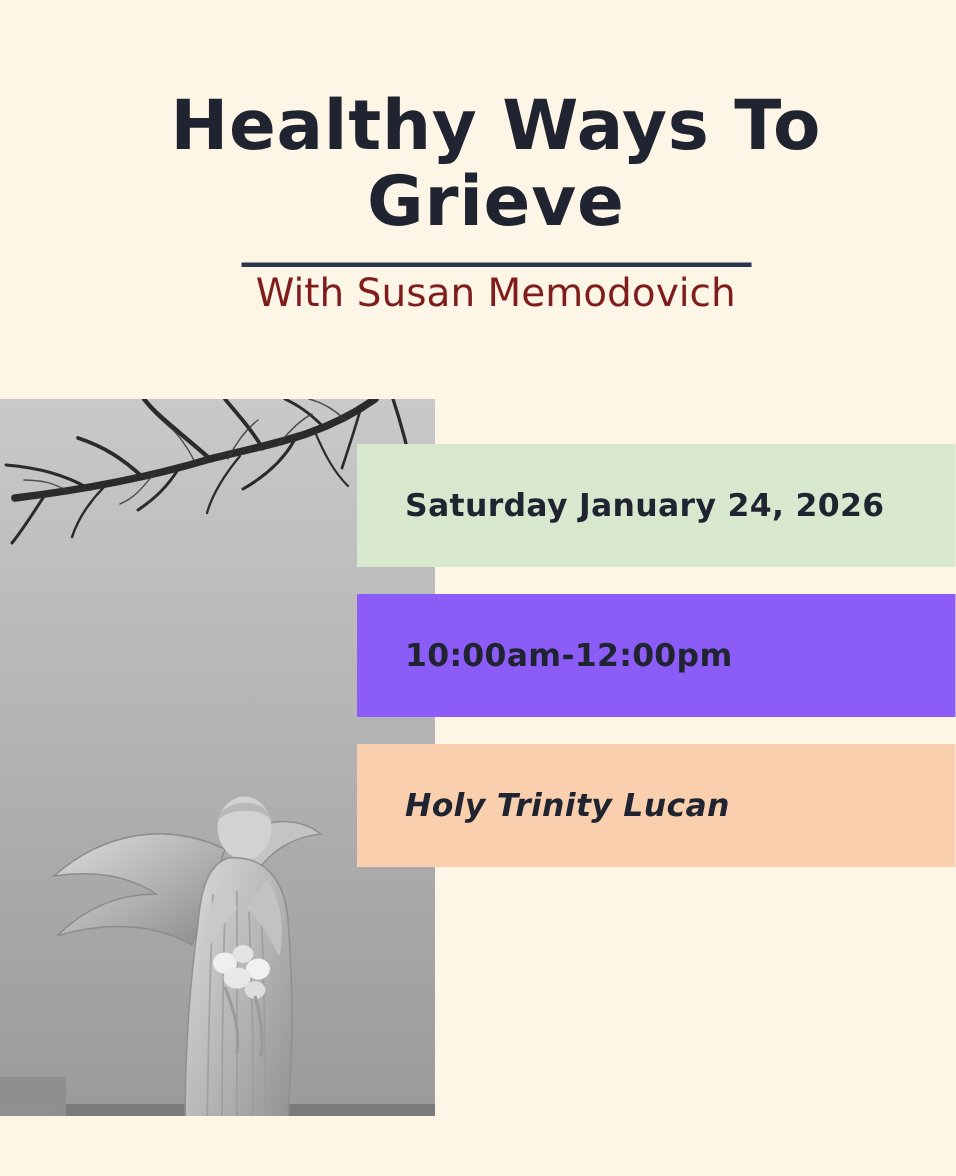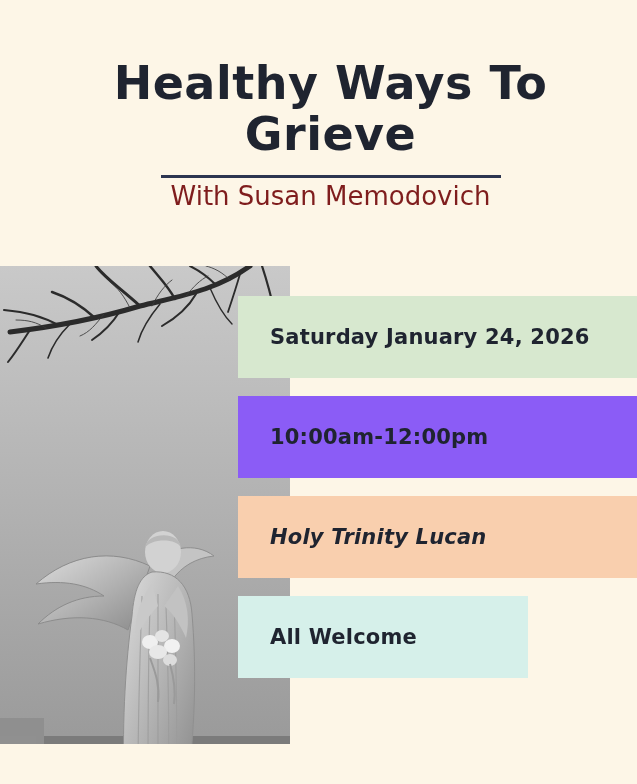--- a/index.html
+++ b/index.html
@@ -206,18 +206,15 @@
   <div class="bars">
     <div class="bar green">
       <span class="bar-text">Saturday January 24, 2026</span>
     </div>
     <div class="bar yellow">
       <span class="bar-text">10:00am-12:00pm</span>
     </div>
     <div class="bar peach">
       <span class="bar-text">Holy Trinity Lucan</span>
     </div>
-    <div class="bar mint">
-      <span class="bar-text">All Welcome</span>
-    </div>
   </div>
 
 </div>
 
 </body></html>

